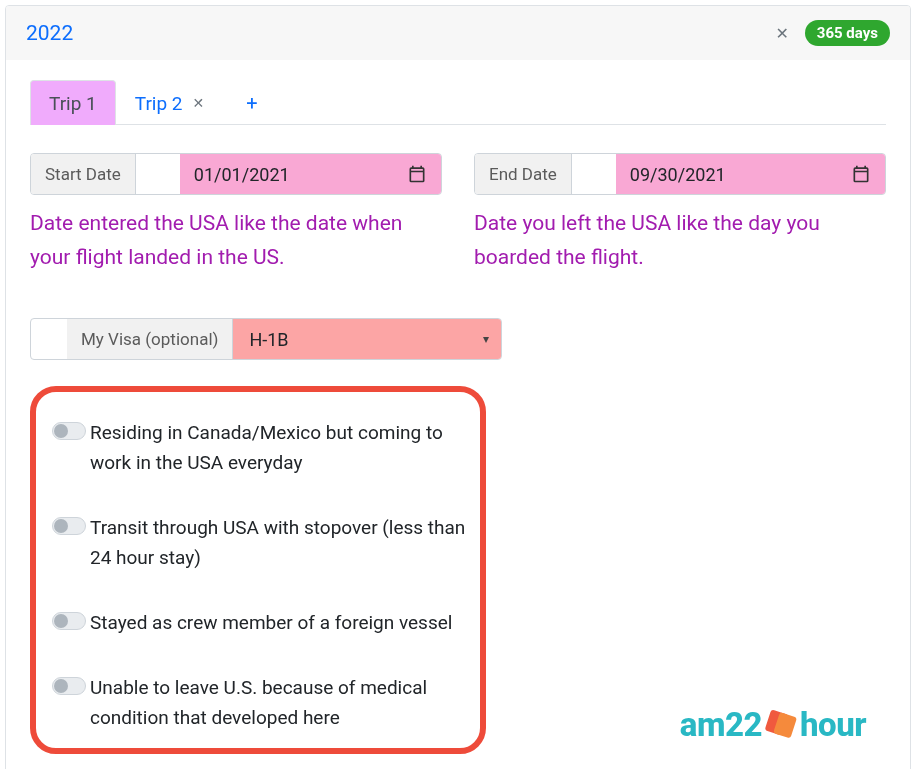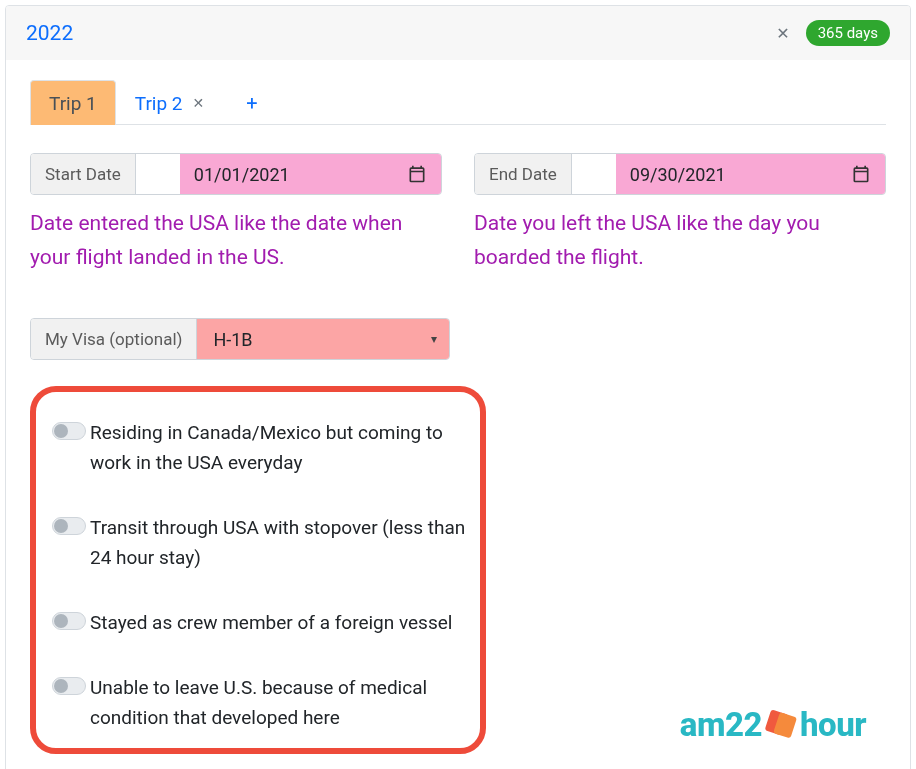--- a/index.html
+++ b/index.html
@@ -24,21 +24,21 @@
   }
   .year-link { color: #0d6efd; font-size: 21px; cursor: pointer; }
   .header-right { display: flex; align-items: center; gap: 16px; }
   .close-x { color: #6c757d; font-size: 16px; cursor: pointer; }
   .badge {
     background: #2fa72f;
     color: #fff;
     border-radius: 14px;
     padding: 4px 12px;
     font-size: 15px;
-    font-weight: 400;
+    font-weight: 700;
   }
   .panel-body { padding: 20px 24px 24px 24px; position: relative; }
 
   .tabs {
     display: flex;
     align-items: stretch;
     border-bottom: 1px solid #dee2e6;
     gap: 0;
   }
   .tab {
@@ -50,21 +50,21 @@
     color: #0d6efd;
     cursor: pointer;
     border: 1px solid transparent;
     border-bottom: none;
     margin-bottom: -1px;
     border-top-left-radius: 4px;
     border-top-right-radius: 4px;
   }
   .tab.active {
     color: #495057;
-    background: #fdba74;
+    background: #f0abfc;
     border-color: #dee2e6 #dee2e6 #fff;
   }
   .tab .tab-close { color: #6c757d; font-size: 14px; }
   .tab.add { color: #0d6efd; font-size: 20px; padding: 10px 22px; }
 
   .date-row {
     display: flex;
     gap: 32px;
     margin-top: 28px;
   }
@@ -103,21 +103,22 @@
     margin-top: 12px;
     line-height: 1.6;
   }
 
   .visa-row { margin-top: 44px; }
   .visa-group {
     display: inline-flex;
     border: 1px solid #ced4da;
     border-radius: 4px;
     overflow: hidden;
-    width: 420px;
+    width: 472px;
+    padding-left: 36px;
   }
   .visa-select {
     flex: 1;
     display: flex;
     align-items: center;
     justify-content: space-between;
     padding: 8px 12px 8px 16px;
     font-size: 18px;
     color: #212529;
     background: #fca5a5;

